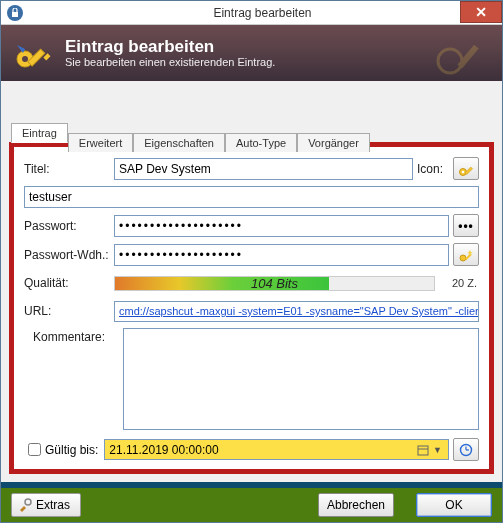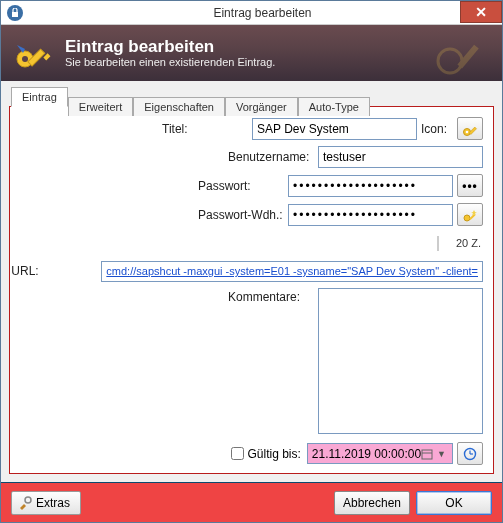--- a/index.html
+++ b/index.html
@@ -84,45 +84,45 @@
     flex-direction: column;
   }
   .tab-strip {
     display: flex;
     align-items: flex-end;
     height: 22px;
     margin-bottom: -1px;
     z-index: 2;
     position:relative;
     padding-left:2px;
+    margin-top:36px;
   }
   .tab {
     padding: 3px 10px 3px 10px;
     border: 1px solid #aaa;
     border-bottom: none;
     background: #f4f4f4;
     margin-right: 0px;
     font-size: 11px;
     color:#333;
     position:relative;
     top:9px;
   }
   .tab.active {
     background: #fff;
     border-bottom: 1px solid #fff;
     top:0;
   }
   .tab-page {
     flex: 1;
-    border: 1px solid #b91c1c;
+    border: 5px solid #b91c1c;
     background: #fff;
     padding: 10px 10px 8px 10px;
     display: flex;
     flex-direction: column;
-    align-items: flex-end;
   }
   .form-row {
     display: flex;
     align-items: center;
     margin-bottom: 6px;
     min-height: 22px;
   }
   .form-label {
     width: 90px;
     color: #222;
@@ -216,31 +216,31 @@
   }
   .date-input {
     flex:1;
     height:21px;
     border:1px solid #7a9ac0;
     padding:1px 4px;
     font-size:12px;
     display:flex;
     align-items:center;
     justify-content:space-between;
-    background:#f9a8d4;
+    background:#fde047;
     margin-left:6px;
   }
   .footer {
     height: 40px;
     display:flex;
     align-items:center;
     padding: 0 10px;
-    border-top:1px solid #0c4a6e;
-    background:#ef4444;
-    gap: 6px;
+    border-top:6px solid #0c4a6e;
+    background:#4d7c0f;
+    gap: 22px;
   }
   .extras-btn {
     height:24px;
     padding: 0 10px 0 6px;
     border:1px solid #999;
     background:linear-gradient(#fefefe,#e4e4e4);
     display:flex;align-items:center;gap:4px;
     border-radius:2px;
     font-size:12px;
   }
@@ -298,41 +298,40 @@
         <rect x="26" y="6" width="6" height="26" fill="#d8b24a" transform="rotate(40 18 34)"></rect>
       </svg>
     </div>
   </div>
 
   <div class="content">
     <div class="tab-strip">
       <div class="tab active">Eintrag</div>
       <div class="tab">Erweitert</div>
       <div class="tab">Eigenschaften</div>
+      <div class="tab">Auto-Type</div>
       <div class="tab">Vorgänger</div>
-      <div class="tab">Auto-Type</div>
     </div>
 
     <div class="tab-page">
 
       <div class="form-row">
         <div class="form-label">Titel:</div>
         <input class="form-input" value="SAP Dev System" style="">
         <div class="icon-label">Icon:</div>
         <div class="icon-btn">
           <svg width="16" height="16" viewBox="0 0 16 16">
             <circle cx="5" cy="11" r="3.5" fill="#f4c430" stroke="#c89a1a"></circle>
             <circle cx="5" cy="11" r="1.3" fill="#fff"></circle>
             <rect x="7" y="2" width="2.5" height="8" fill="#f4c430" stroke="#c89a1a" stroke-width="0.5" transform="rotate(45 5 11)"></rect>
           </svg>
         </div>
       </div>
 
       <div class="form-row">
-        <div class="form-label">Benutzername:</div>
         <input class="form-input" value="testuser" style="">
       </div>
 
       <div class="form-row">
         <div class="form-label">Passwort:</div>
         <input class="form-input" style="letter-spacing: 2px;" value="••••••••••••••••••••">
         <div class="icon-btn">
           <span style="font-weight:bold;letter-spacing:1px;">•••</span>
         </div>
       </div>
@@ -343,20 +342,21 @@
         <div class="icon-btn">
           <svg width="16" height="16" viewBox="0 0 16 16">
             <circle cx="5" cy="11" r="3" fill="#f4c430" stroke="#c89a1a"></circle>
             <rect x="7" y="3" width="2" height="7" fill="#f4c430" transform="rotate(45 5 11)"></rect>
             <path d="M12 3 l1 2 l2 0 l-2 1 l1 2 l-2 -1 l-2 1 l1 -2 l-2 -1 l2 0 z" fill="#f2d24a"></path>
           </svg>
         </div>
       </div>
 
       <div class="form-row">
+        <div class="form-label">Qualität:</div>
         <div class="quality-bar">
           <div class="quality-fill"></div>
           <div class="quality-text">104 Bits</div>
         </div>
         <div class="quality-chars">20 Z.</div>
       </div>
 
       <div class="form-row">
         <div class="form-label">URL:</div>
         <div class="url-field">

